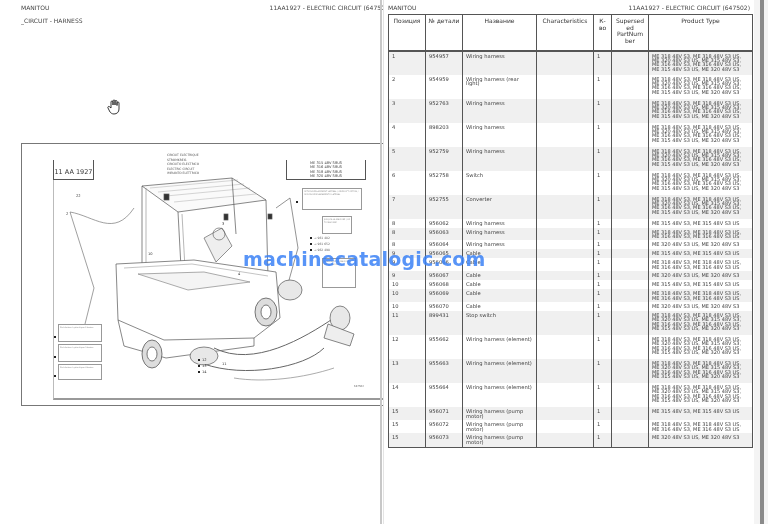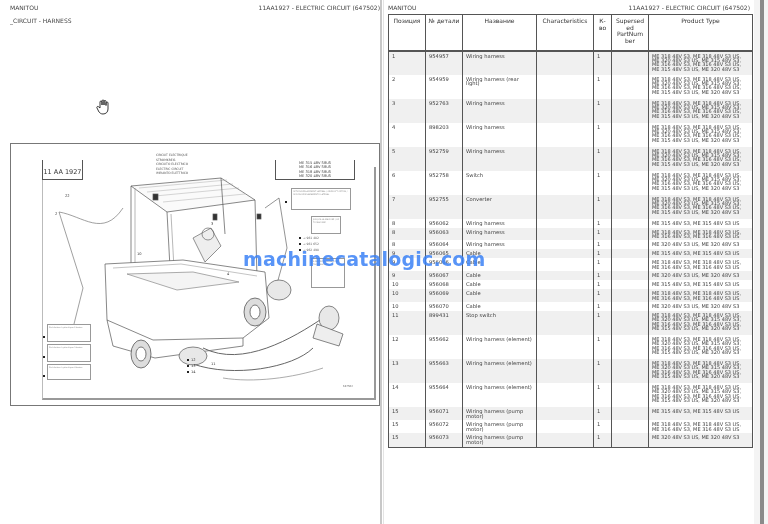--- a/index.html
+++ b/index.html
@@ -1,20 +1,20 @@
 <!DOCTYPE html>
 <html><head>
 <meta charset="utf-8">
 <style>
   * { box-sizing: border-box; margin: 0; padding: 0; }
   html, body { width: 768px; height: 524px; overflow: hidden; background: #ffffff; }
   body { font-family: "DejaVu Sans", sans-serif; color: #333; position: relative; }
 
   
-  .left-page { position: absolute; left: 6px; top: 0; width: 380px; height: 524px; background: #fff; }
+  .left-page { position: absolute; left: 17px; top: 0; width: 380px; height: 524px; background: #fff; }
   .lp-brand { position: absolute; left: 4px; top: 4px; font-size: 6px; color: #444; }
   .lp-title { position: absolute; right: 6px; top: 4px; font-size: 6px; color: #444; }
   .lp-sub { position: absolute; left: 4px; top: 17px; font-size: 6px; color: #444; }
   .hand-cursor { position: absolute; left: 90px; top: 99px; width: 14px; height: 16px; }
 
   .divider { position: absolute; left: 380px; top: 0; width: 2px; height: 524px; background: #c8c8c8; }
   .divider2 { position: absolute; left: 383px; top: 0; width: 1px; height: 524px; background: #e4e4e4; }
 
   
   .diagram-outer { position: absolute; left: 4px; top: 143px; width: 370px; height: 263px; border: 1px solid #777; background: #fff; }

